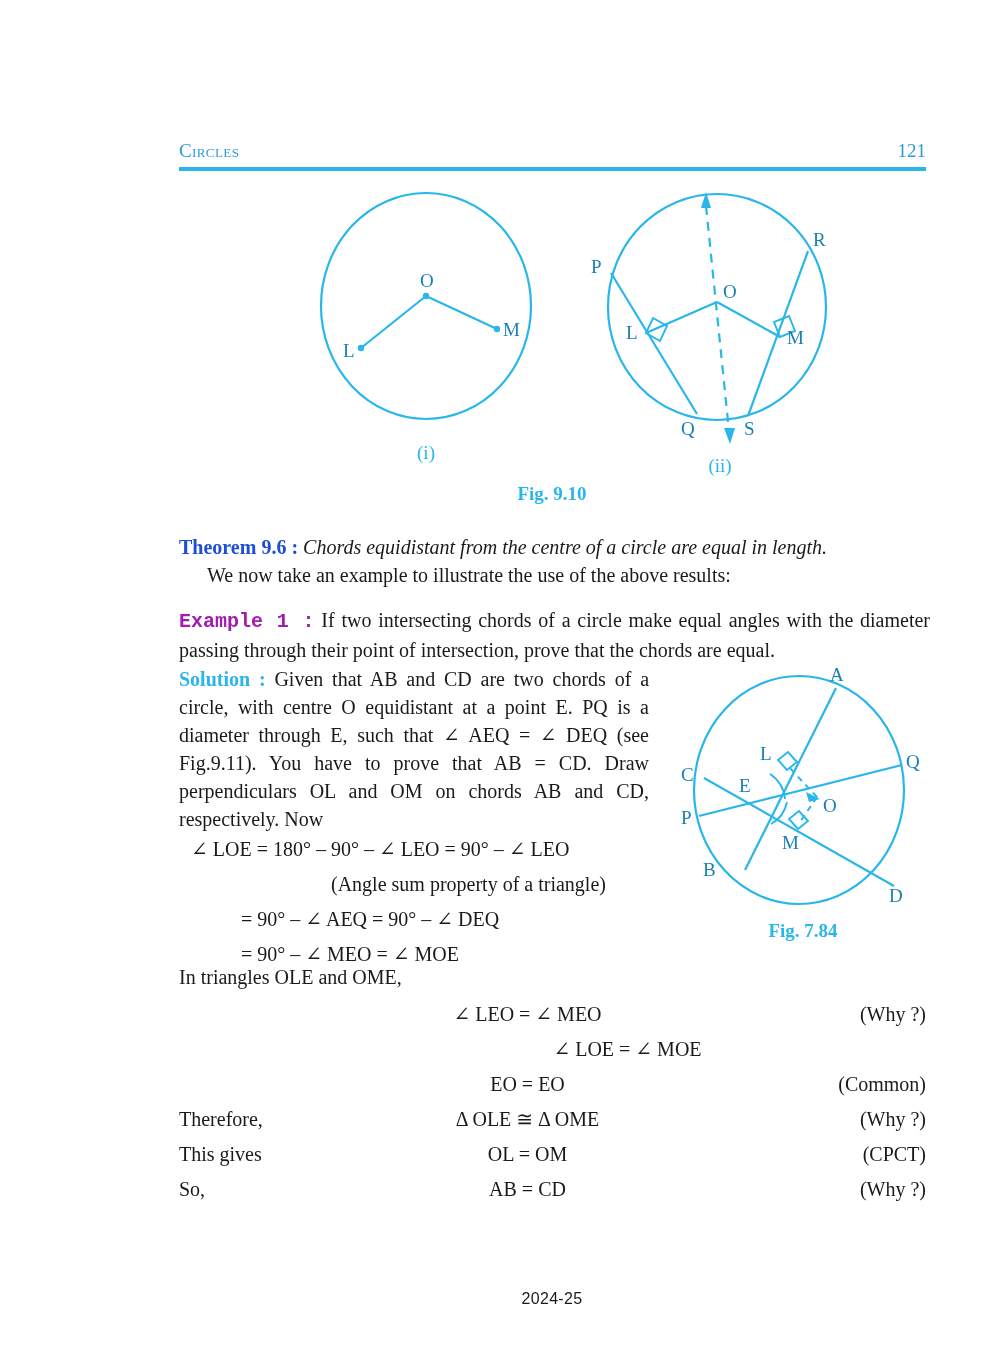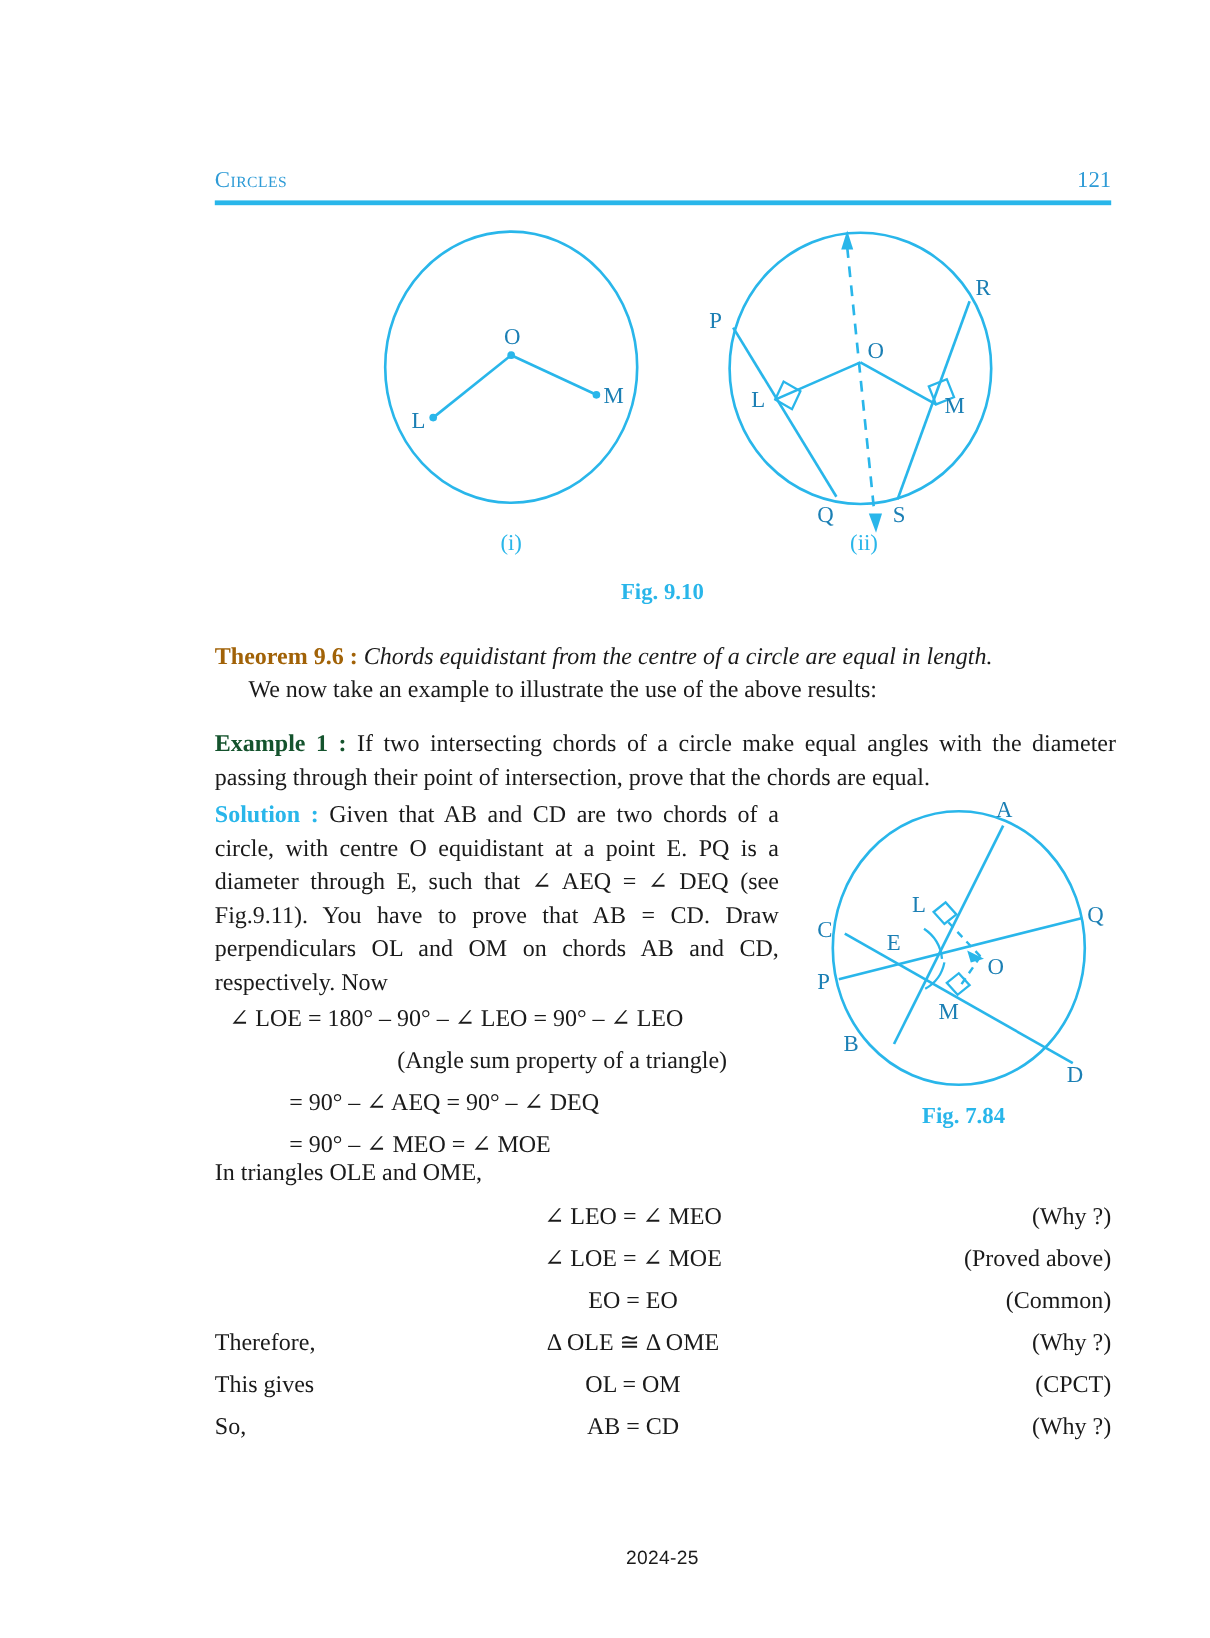--- a/index.html
+++ b/index.html
@@ -72,21 +72,21 @@
     left: 358px;
     top: 442px;
     width: 40px;
     text-align: center;
     font-size: 19px;
     color: #29b6ea;
   }
   .fig-caption-ii {
     position: absolute;
     left: 650px;
-    top: 442px;
+    top: 455px;
     width: 44px;
     text-align: center;
     font-size: 19px;
     color: #29b6ea;
   }
   .fig910-label {
     position: absolute;
     left: 0;
     top: 483px;
     width: 1008px;
@@ -99,21 +99,21 @@
   
   .theorem {
     position: absolute;
     left: 131px;
     top: 534px;
     width: 751px;
     font-size: 20px;
     line-height: 27px;
   }
   .theorem .t-label {
-    color: #a16207;
+    color: #1d4ed8;
     font-weight: bold;
     font-style: normal;
   }
   .theorem .t-stmt {
     font-style: italic;
   }
   .theorem-follow {
     position: absolute;
     left: 131px;
     top: 562px;
@@ -126,22 +126,23 @@
   .example {
     position: absolute;
     left: 131px;
     top: 606px;
     width: 751px;
     font-size: 20px;
     line-height: 28px;
     text-align: justify;
   }
   .example .e-label {
-    color: #14532d;
+    color: #a21caf;
     font-weight: bold;
+    font-family: Liberation Mono, monospace;
   }
 
   .solution {
     position: absolute;
     left: 131px;
     top: 665px;
     width: 470px;
     font-size: 20px;
     line-height: 28px;
     text-align: justify;
@@ -377,21 +378,20 @@
 
   <div class="proof-table">
     <div class="proof-row">
       <div class="pr-lead"></div>
       <div class="pr-math">∠ LEO =  ∠ MEO</div>
       <div class="pr-reason">(Why ?)</div>
     </div>
     <div class="proof-row">
       <div class="pr-lead"></div>
       <div class="pr-math">∠ LOE =  ∠ MOE</div>
-      <div class="pr-reason">(Proved above)</div>
     </div>
     <div class="proof-row">
       <div class="pr-lead"></div>
       <div class="pr-math">EO =  EO</div>
       <div class="pr-reason">(Common)</div>
     </div>
     <div class="proof-row">
       <div class="pr-lead">Therefore,</div>
       <div class="pr-math">Δ OLE ≅ Δ OME</div>
       <div class="pr-reason">(Why ?)</div>

